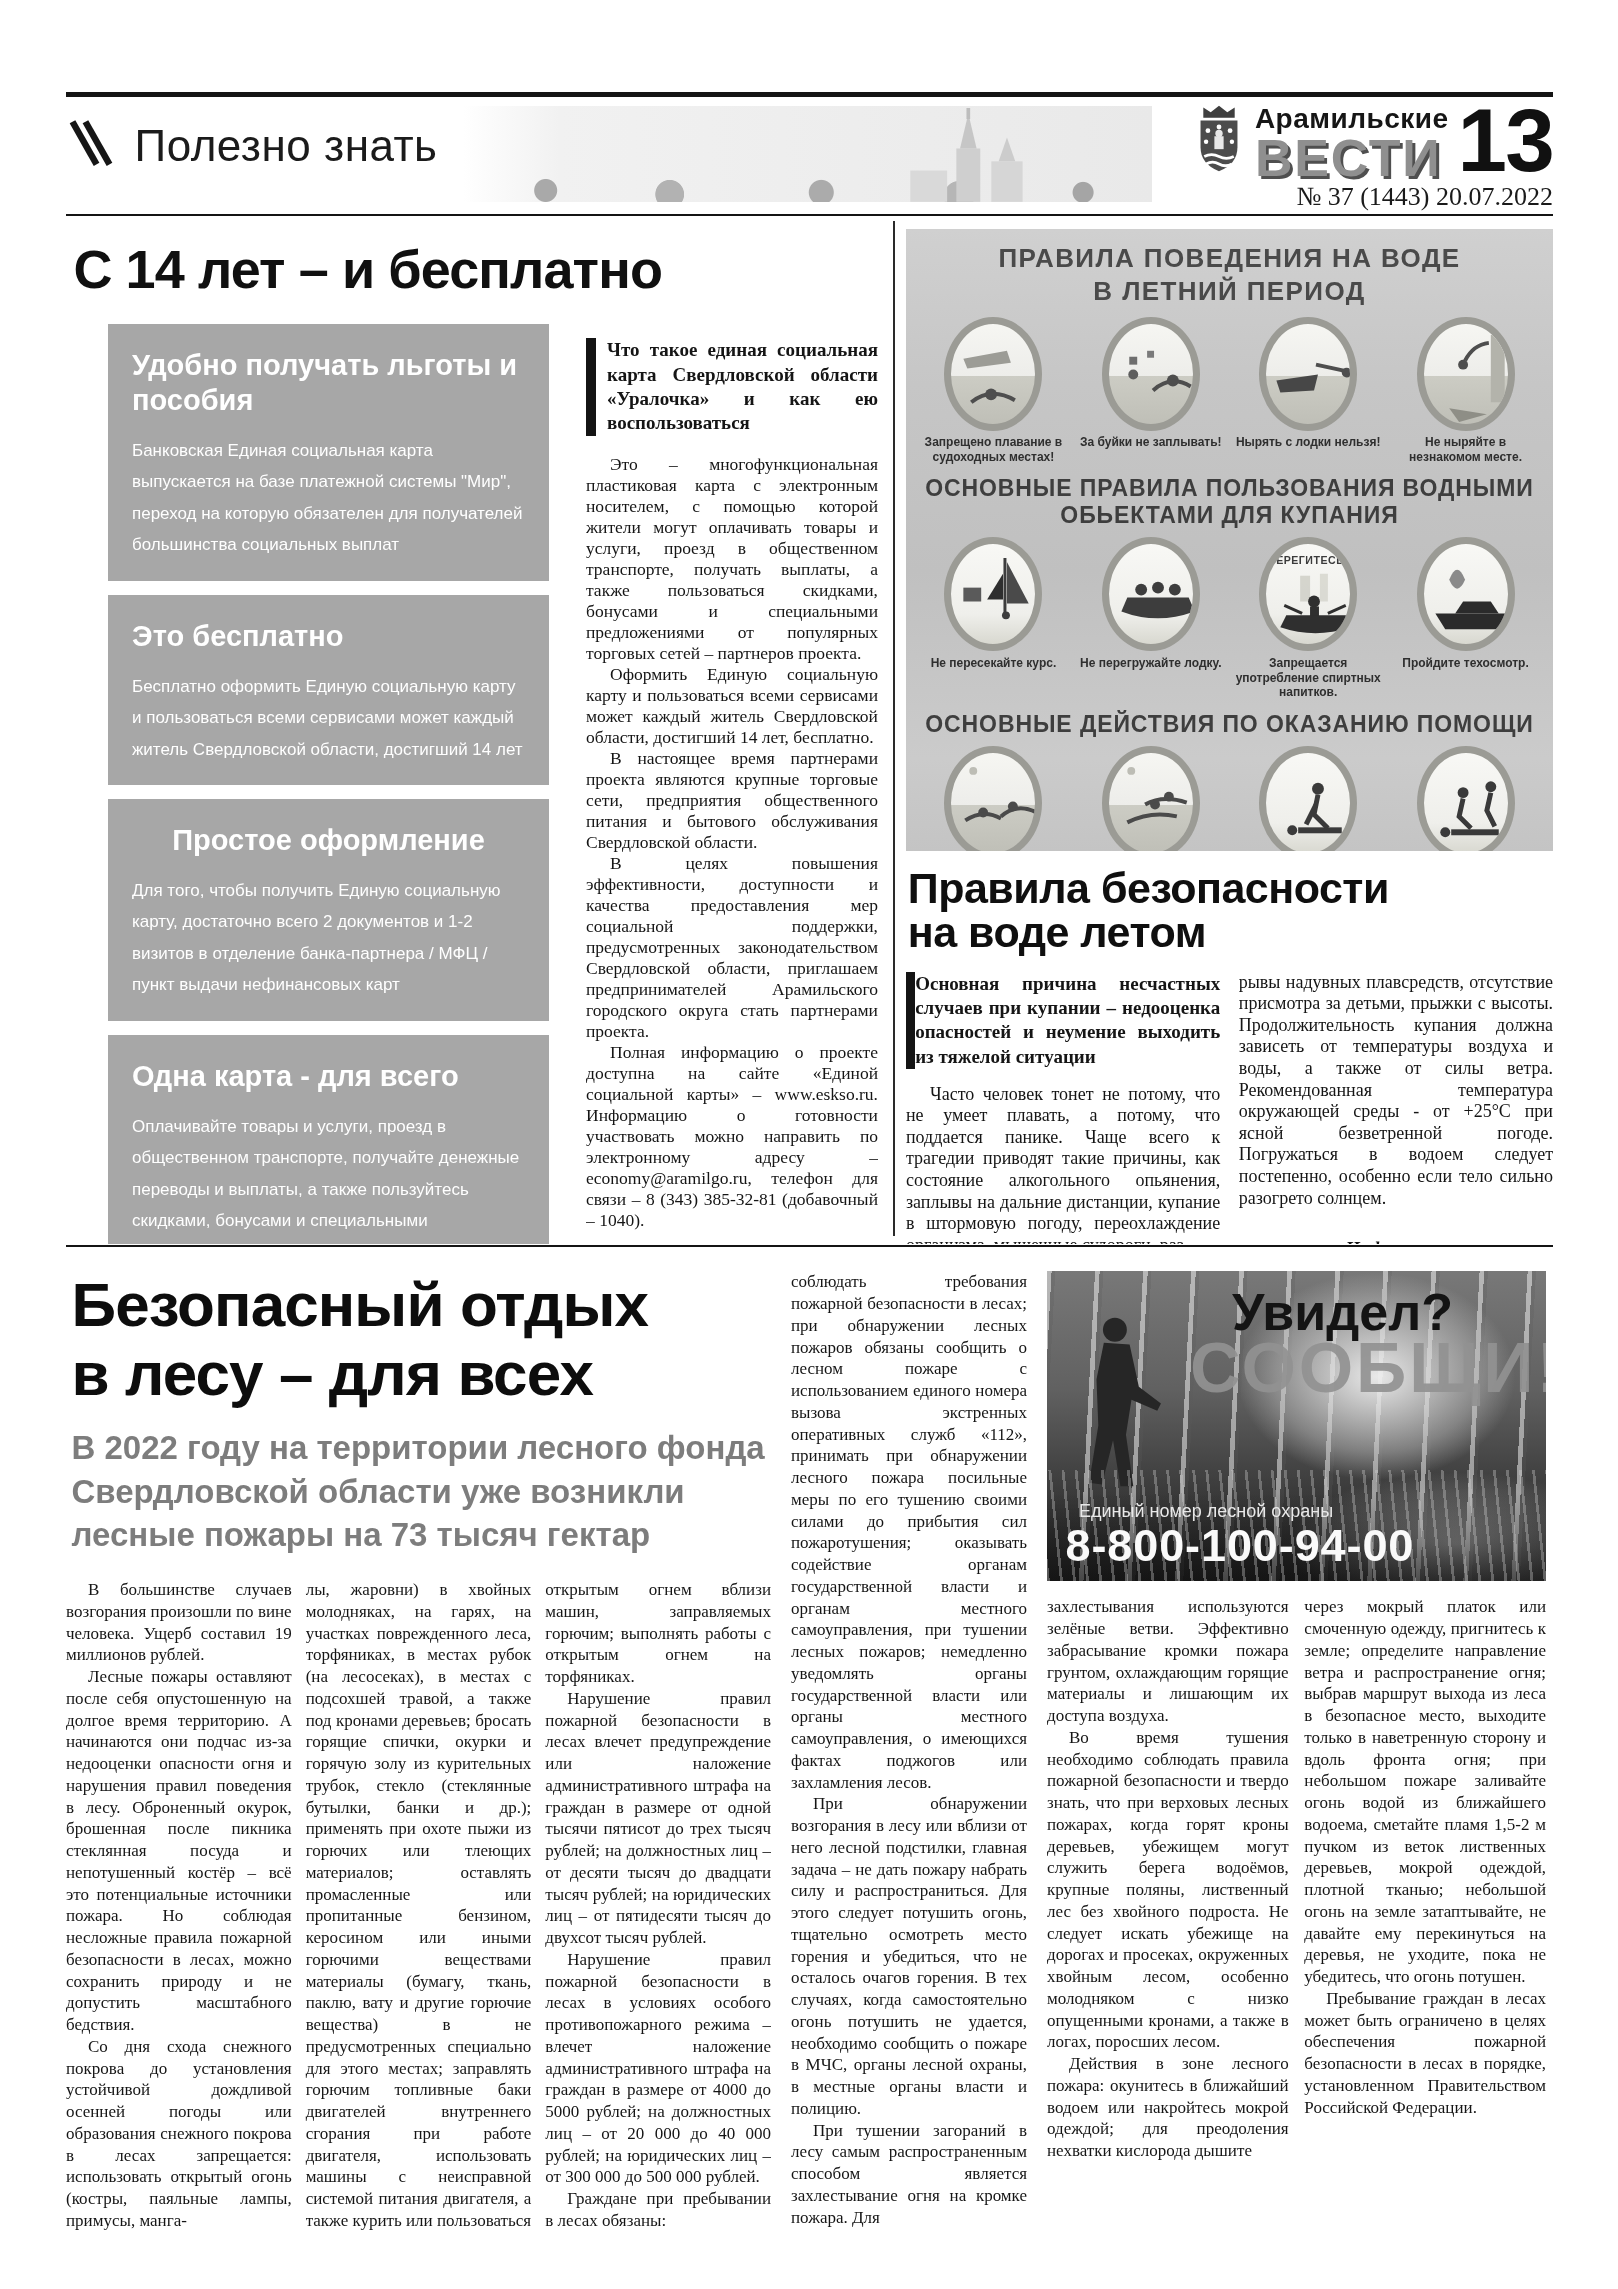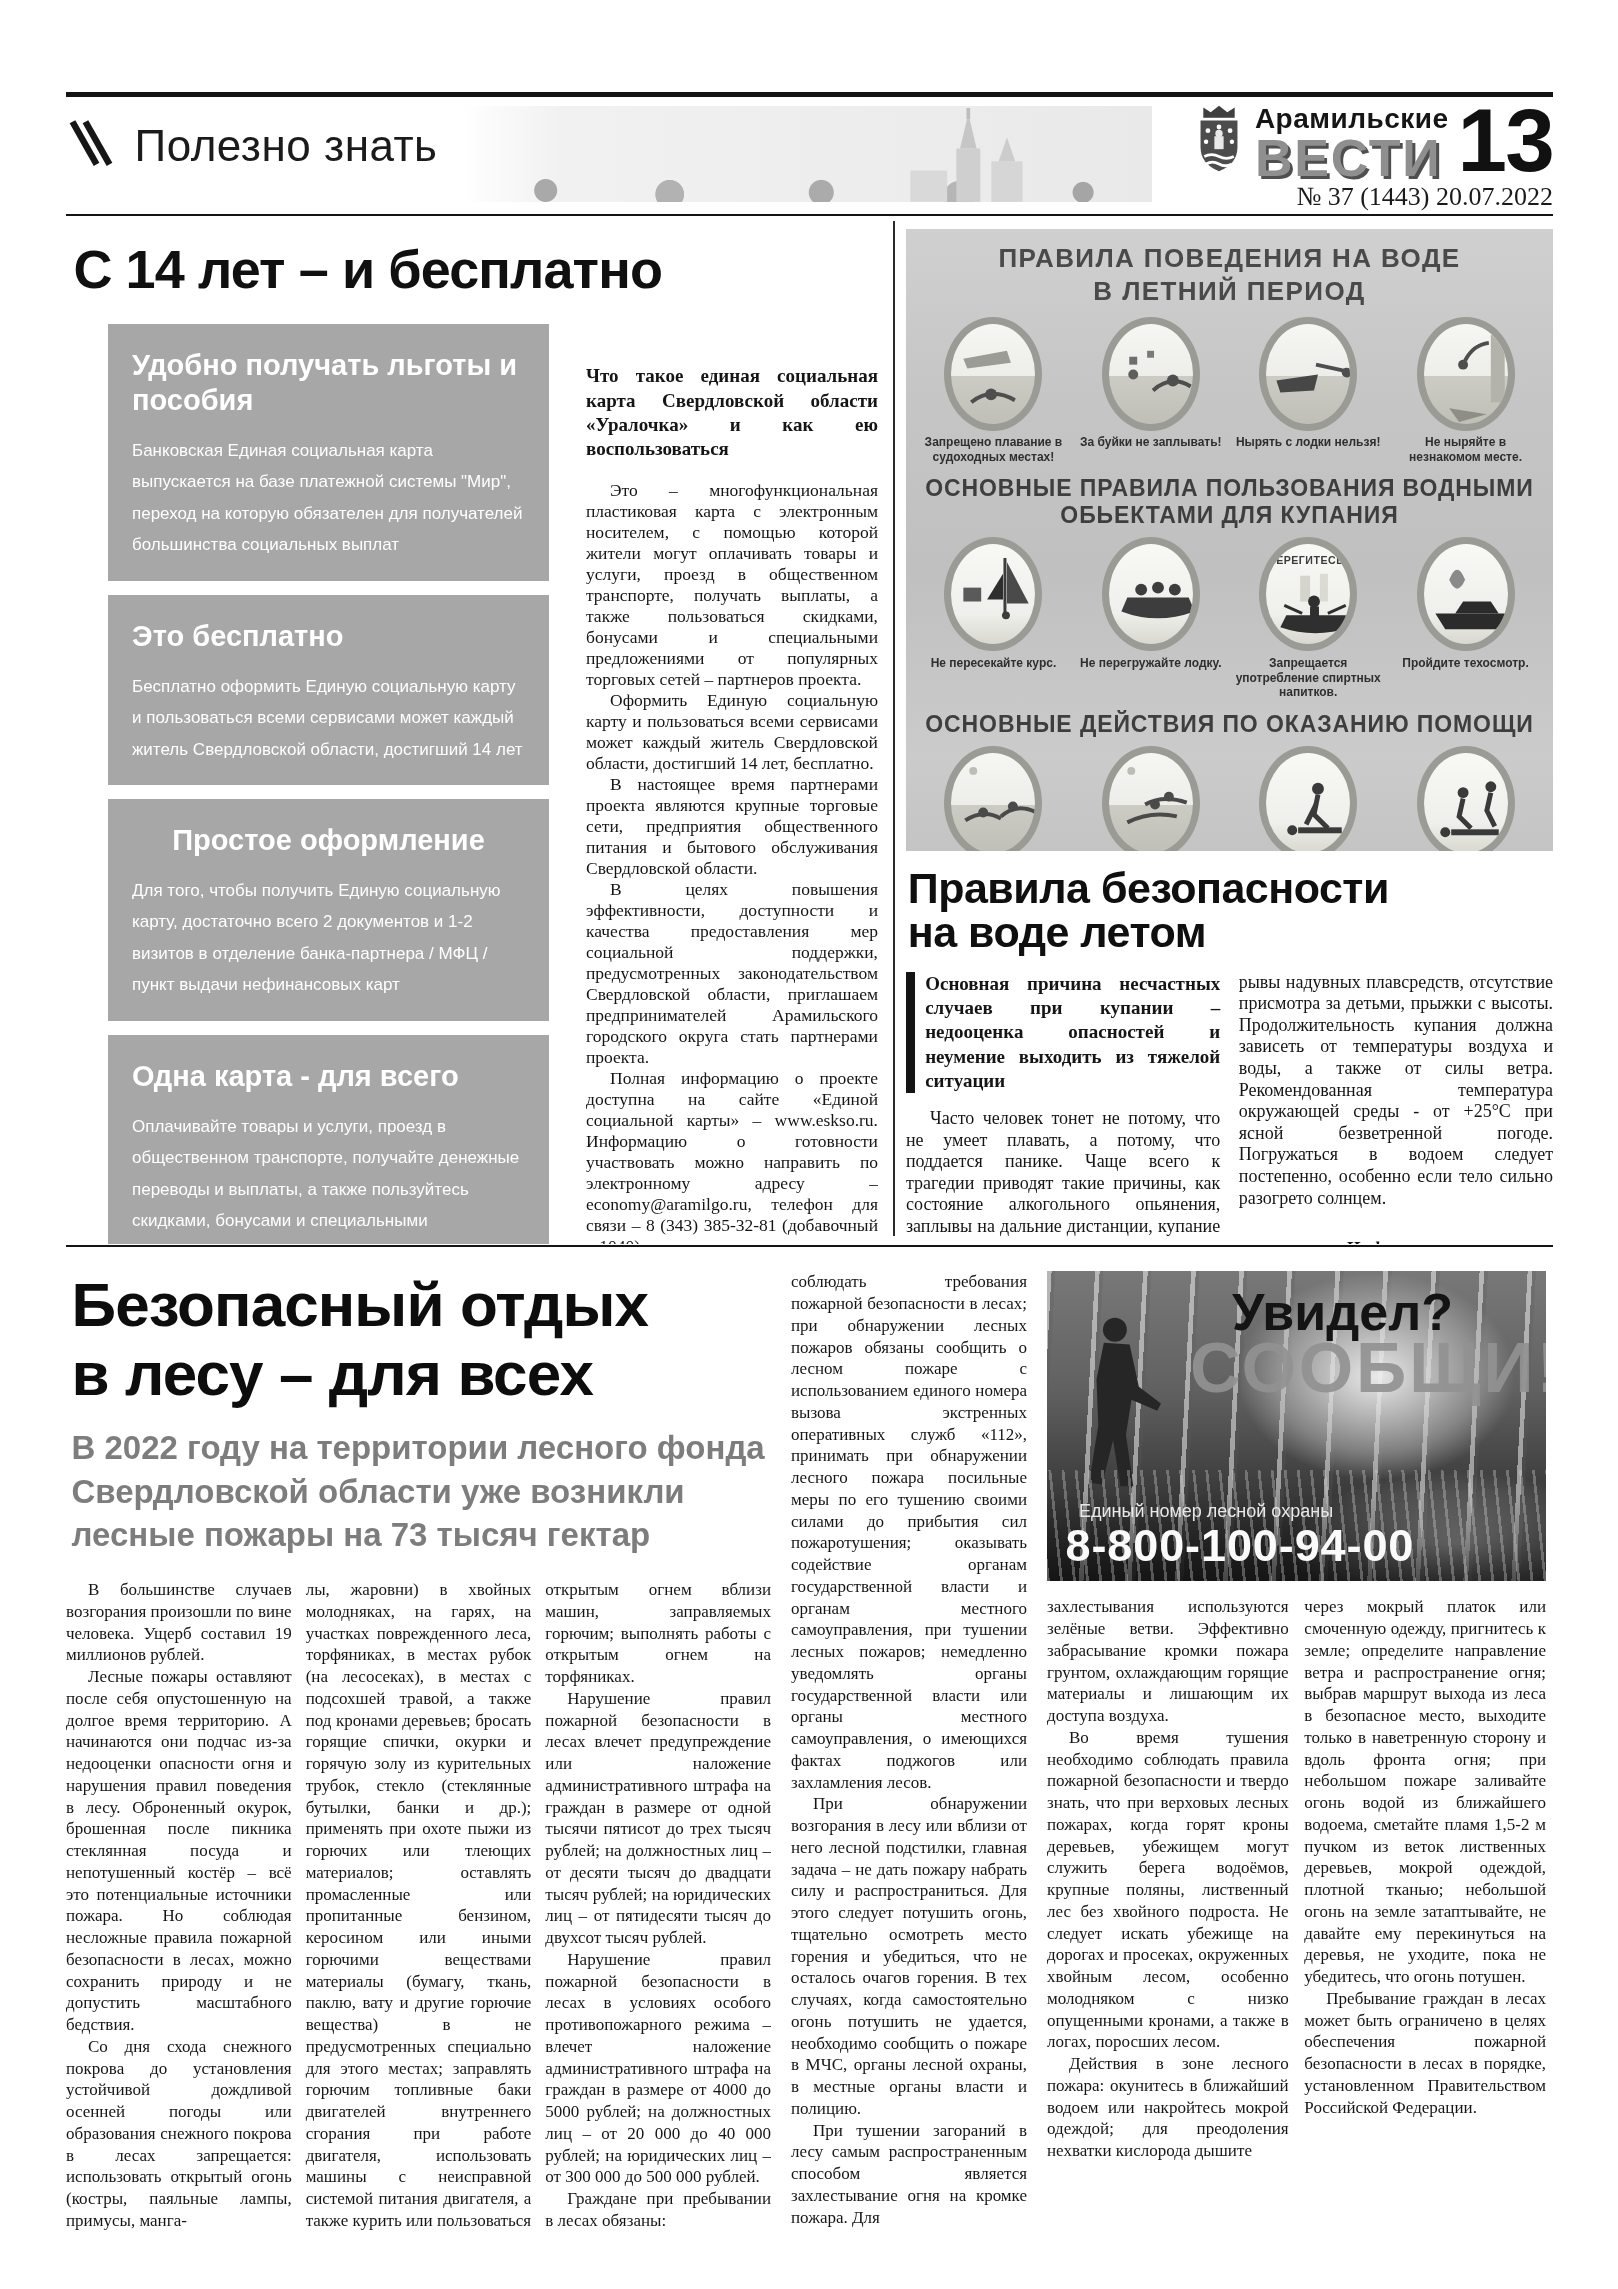--- a/index.html
+++ b/index.html
@@ -40,21 +40,21 @@
   .col-right { flex:1; min-width:0; }
 
   .card-title { font-family:"Liberation Sans", sans-serif; font-weight:bold; font-size:54px; letter-spacing:-0.9px; margin:22px 0 24px 7.4px; color:#101010; }
   .card-flex { display:flex; }
   .boxes { width:441px; flex:none; margin-left:42px; }
   .gbox { background:#a7a7a7; color:#fff; font-family:"Liberation Sans", sans-serif; padding:24px 24px 20px; margin-bottom:14px; }
   .gbox-title { font-weight:bold; font-size:29px; line-height:1.22; margin-bottom:16.6px; }
   .gbox-title.center { text-align:center; }
   .gbox-body { font-size:17px; line-height:1.85; font-weight:normal; }
   .midcol { width:292px; margin-left:37px; font-size:17.5px; line-height:1.2; overflow:hidden; height:978px; }
-  .lead-block { display:flex; gap:26px; margin:14.8px 0 18.5px;flex-direction:column; }
+  .lead-block { display:flex; gap:11px; margin:14.8px 0 18.5px; }
   .lead-bar { width:10px; background:#141414; flex:none; }
   .lead-text { font-weight:bold; font-size:19px; line-height:1.28; text-align:justify; }
   .midcol p { text-align:justify; text-indent:24px; }
 
   
   .poster { height:622px; margin-top:13px; overflow:hidden; padding:13px 7.4px 5.5px;
      background:linear-gradient(180deg,#d0d0d0 0%,#c6c6c6 25%,#c0c0c0 55%,#cbcbcb 85%,#c4c4c4 100%); }
   .poster-title { font-family:"Liberation Sans", sans-serif; font-weight:bold; font-size:26px; line-height:1.3;
      color:#4a4a4a; text-align:center; letter-spacing:1.4px; }
   .poster-row { display:flex; justify-content:space-between; padding:5.5px 5.5px 0; }
@@ -67,21 +67,21 @@
      font-weight:bold; font-size:10.6px; color:#3b3b3b; letter-spacing:0.5px; }
   .poster-caption { font-family:"Liberation Sans", sans-serif; font-weight:bold; font-size:12px; line-height:1.22; color:#2f2f2f; }
   .poster-sec { font-family:"Liberation Sans", sans-serif; font-weight:bold; font-size:23px; line-height:1.15; color:#3e3e3e;
      text-align:center; letter-spacing:0.9px; margin:11px 0 1.8px; }
 
   
   .water-title { font-family:"Liberation Sans", sans-serif; font-weight:bold; font-size:43px; line-height:1.02;
      letter-spacing:-0.5px; margin:16.6px 0 16.6px 1.8px; color:#0f0f0f; }
   .water-cols { display:flex; gap:18.5px; height:306px; overflow:hidden; }
   .wcol { flex:1; font-size:18px; line-height:1.2; }
-  .wlead { display:flex; gap:10px; margin-bottom:14.8px; }
+  .wlead { display:flex; gap:0; margin-bottom:14.8px; }
   .wlead .lead-bar { width:9.2px; }
   .wcol p { text-align:justify; }
   .byline { text-align:right; font-weight:bold; font-style:italic; font-size:18.5px; margin-top:28px; line-height:1.35; }
 
   .mid-rule { border-top:2.8px solid #141414; margin-top:1.8px; }
 
   
   .bottom-section { display:flex; height:1066px; overflow:hidden; gap:20px; }
   .forest-left { width:705px; flex:none; }
   .forest-title { font-family:"Liberation Sans", sans-serif; font-weight:bold; font-size:62px; line-height:1.1;

